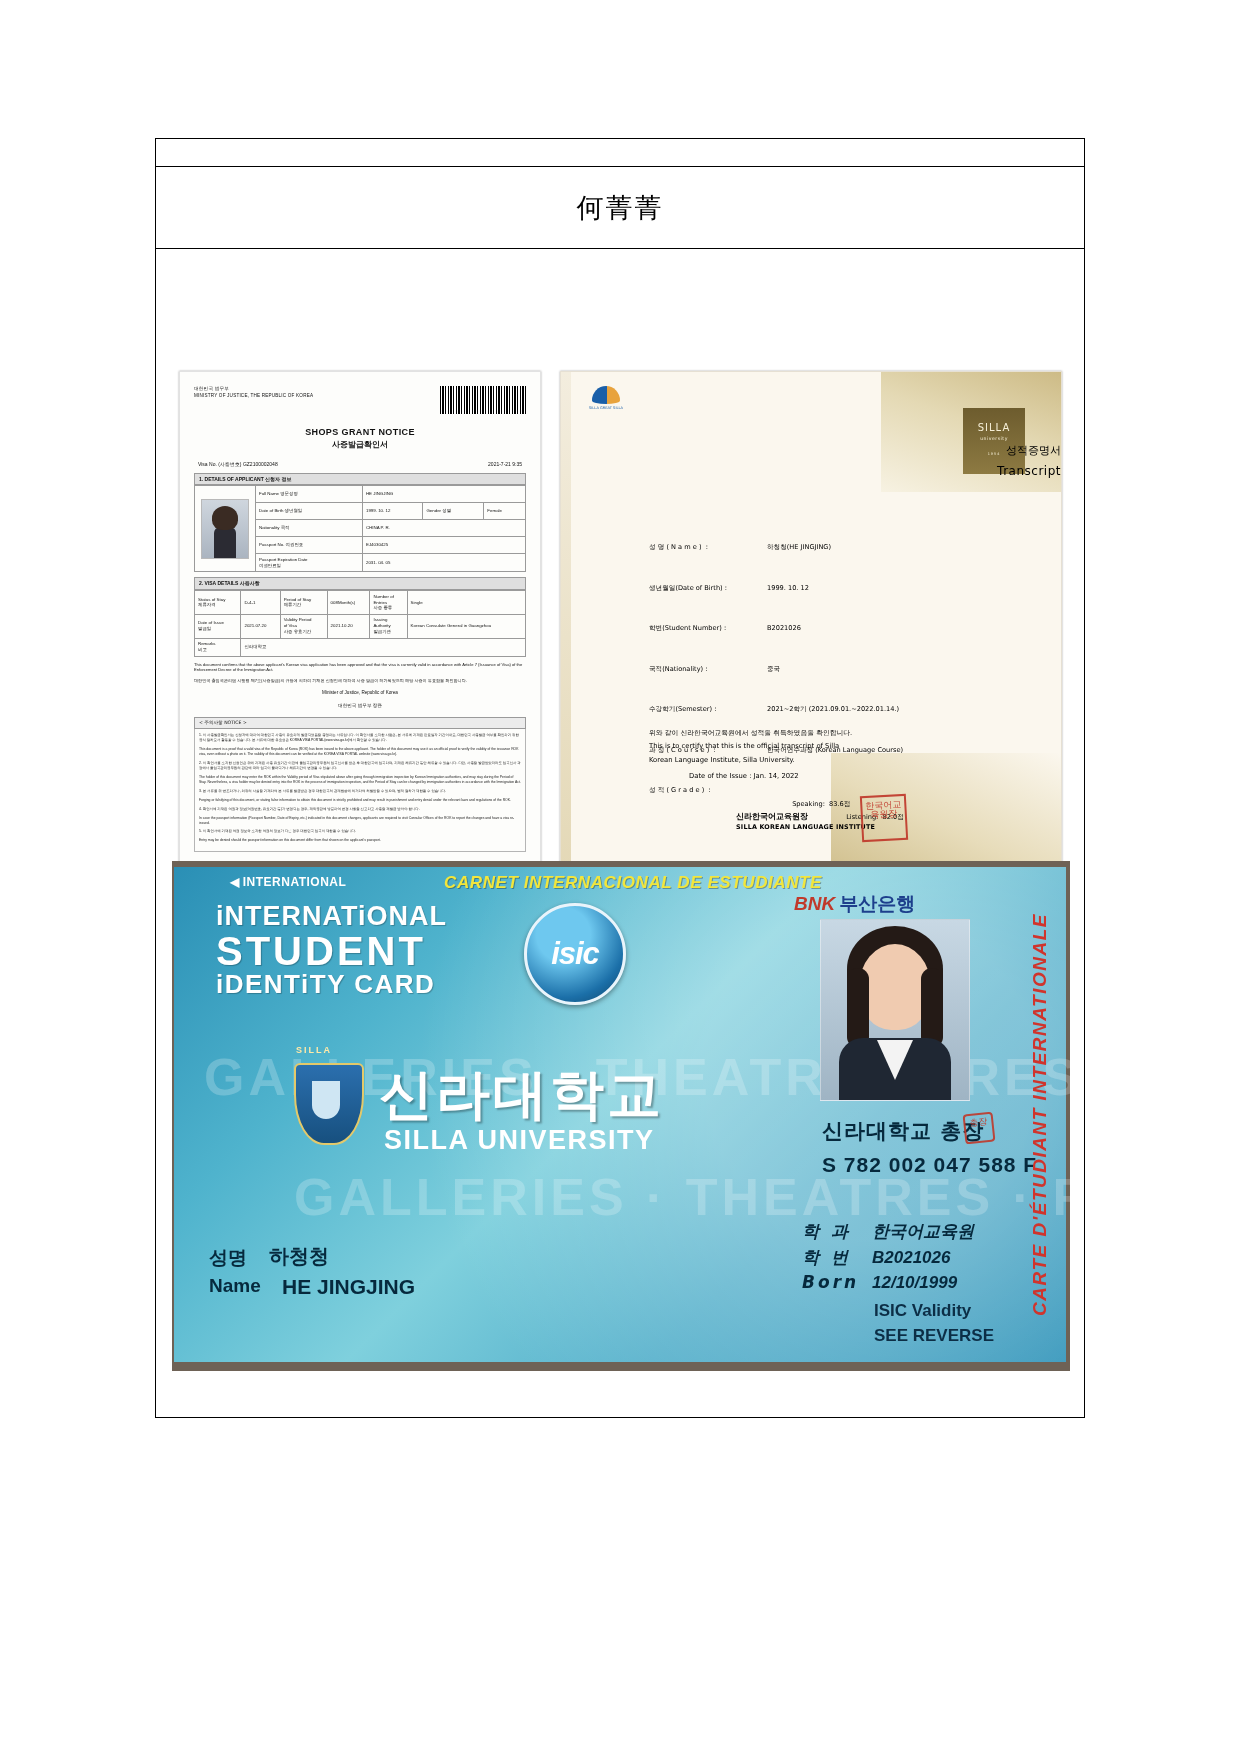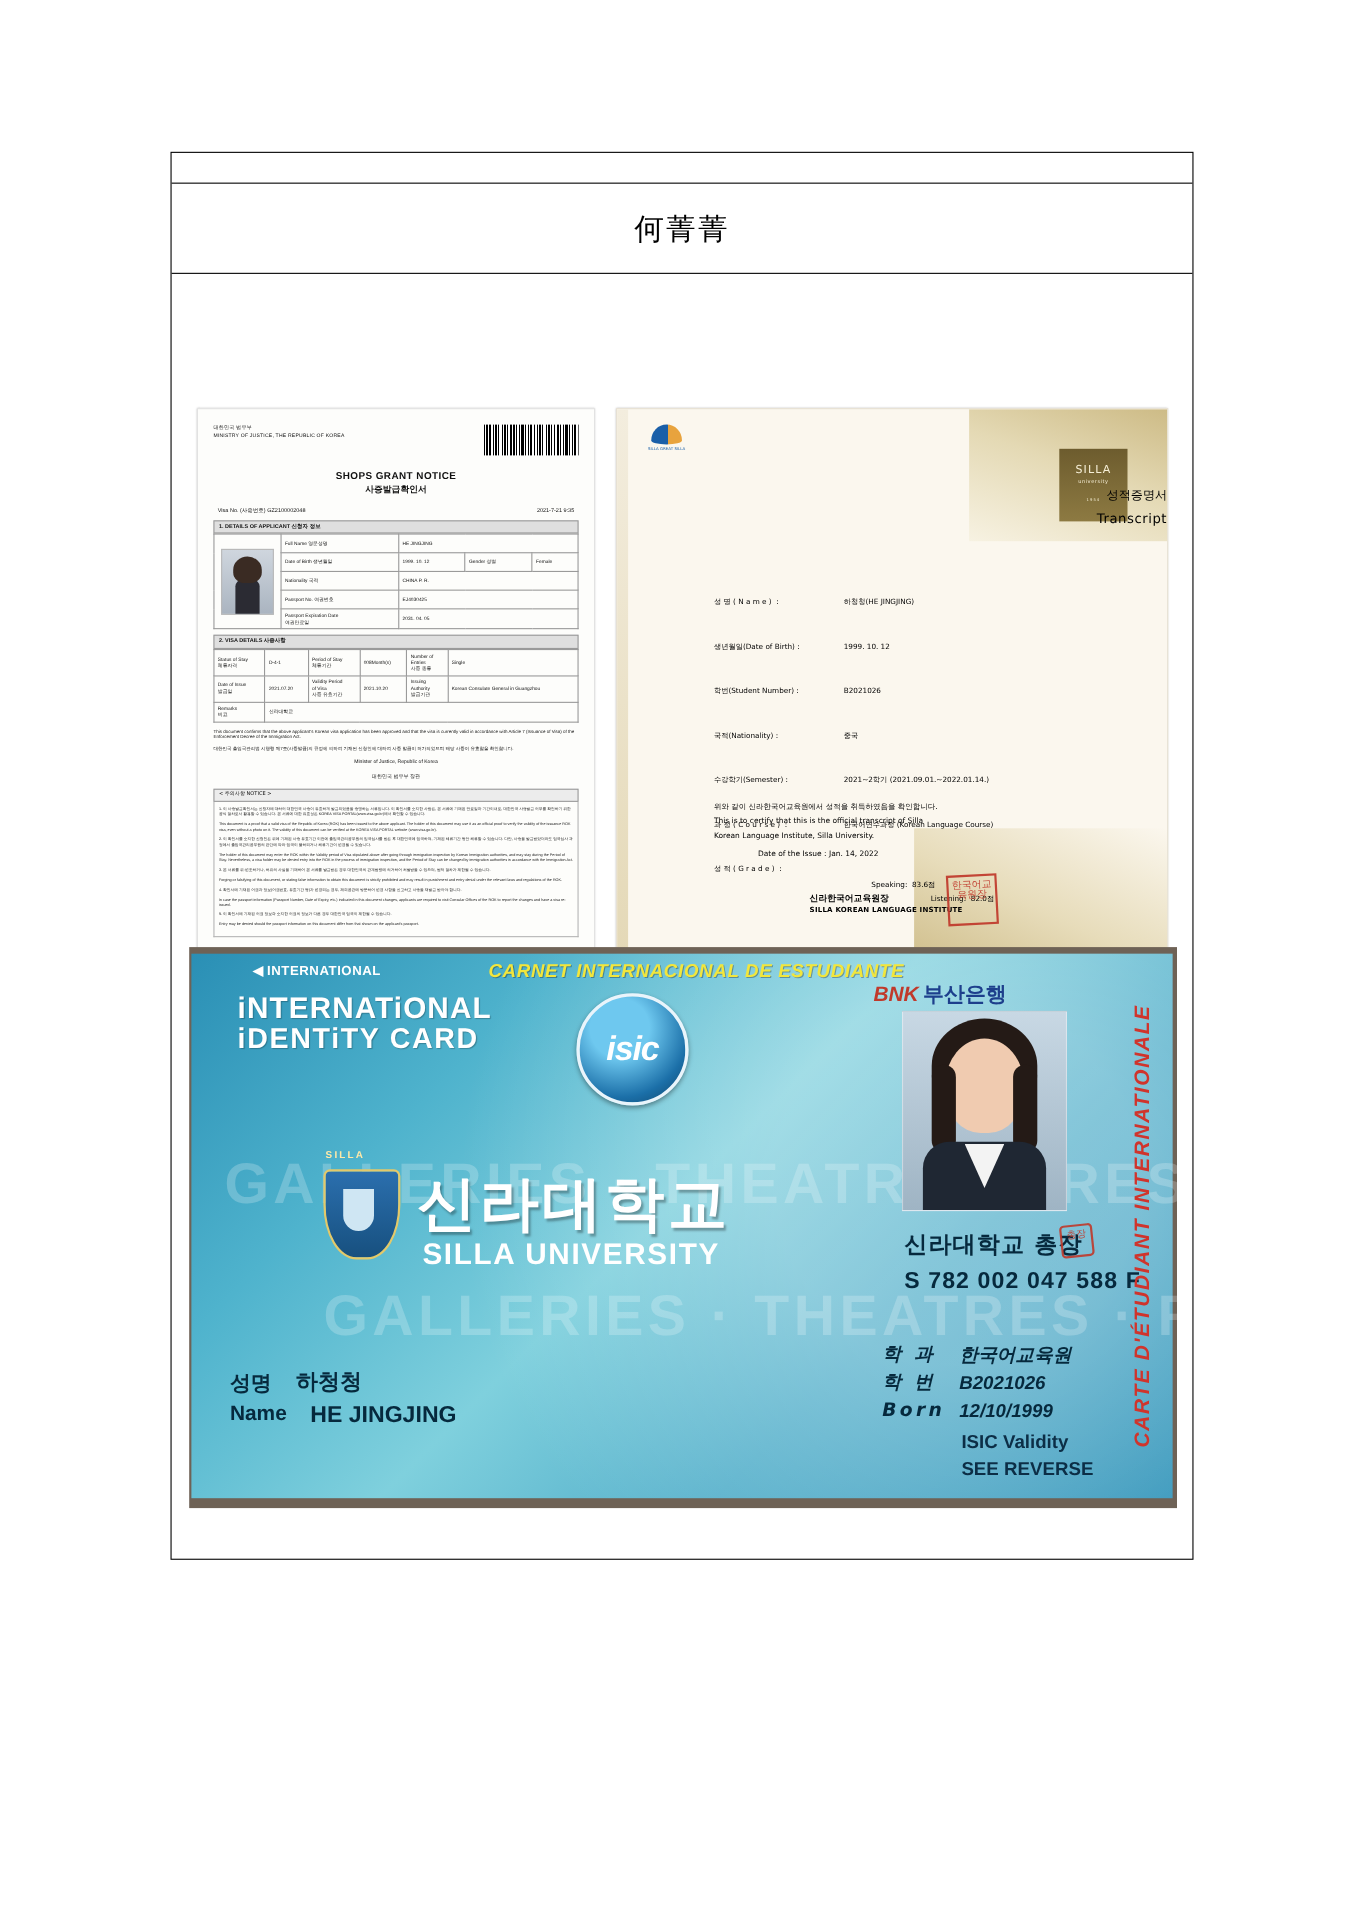--- a/index.html
+++ b/index.html
@@ -826,20 +826,21 @@
       <div class="ghost-big">GALLERIES · THEATRES · RESTAURANTS · SHOPS · CLUBS · FESTIVALS · MUSEUMS · CINEMAS · HOSTELS · CULTURE · SPORTS · TRAVEL · ART</div>
       <div class="ghost-big2">GALLERIES · THEATRES · RESTAURANTS · SHOPS · CLUBS · FESTIVALS · MUSEUMS · CINEMAS · HOSTELS · CULTURE · SPORTS · TRAVEL · ART</div>
 
       <div class="isic-top">
         <span class="tri">◀</span><span>INTERNATIONAL</span>
       </div>
       <div class="carnet">CARNET INTERNACIONAL DE ESTUDIANTE</div>
 
       <div class="isic-lines">
         <div class="l1">iNTERNATiONAL</div>
+        <div class="l2">STUDENT</div>
         <div class="l3">iDENTiTY CARD</div>
       </div>
 
       <div class="isic-logo">isic</div>
 
       <div class="silla-tag">SILLA</div>
       <div class="silla-shield">
           <div class="sh"></div>
         </div>
       <div class="silla-ko">신라대학교</div>

